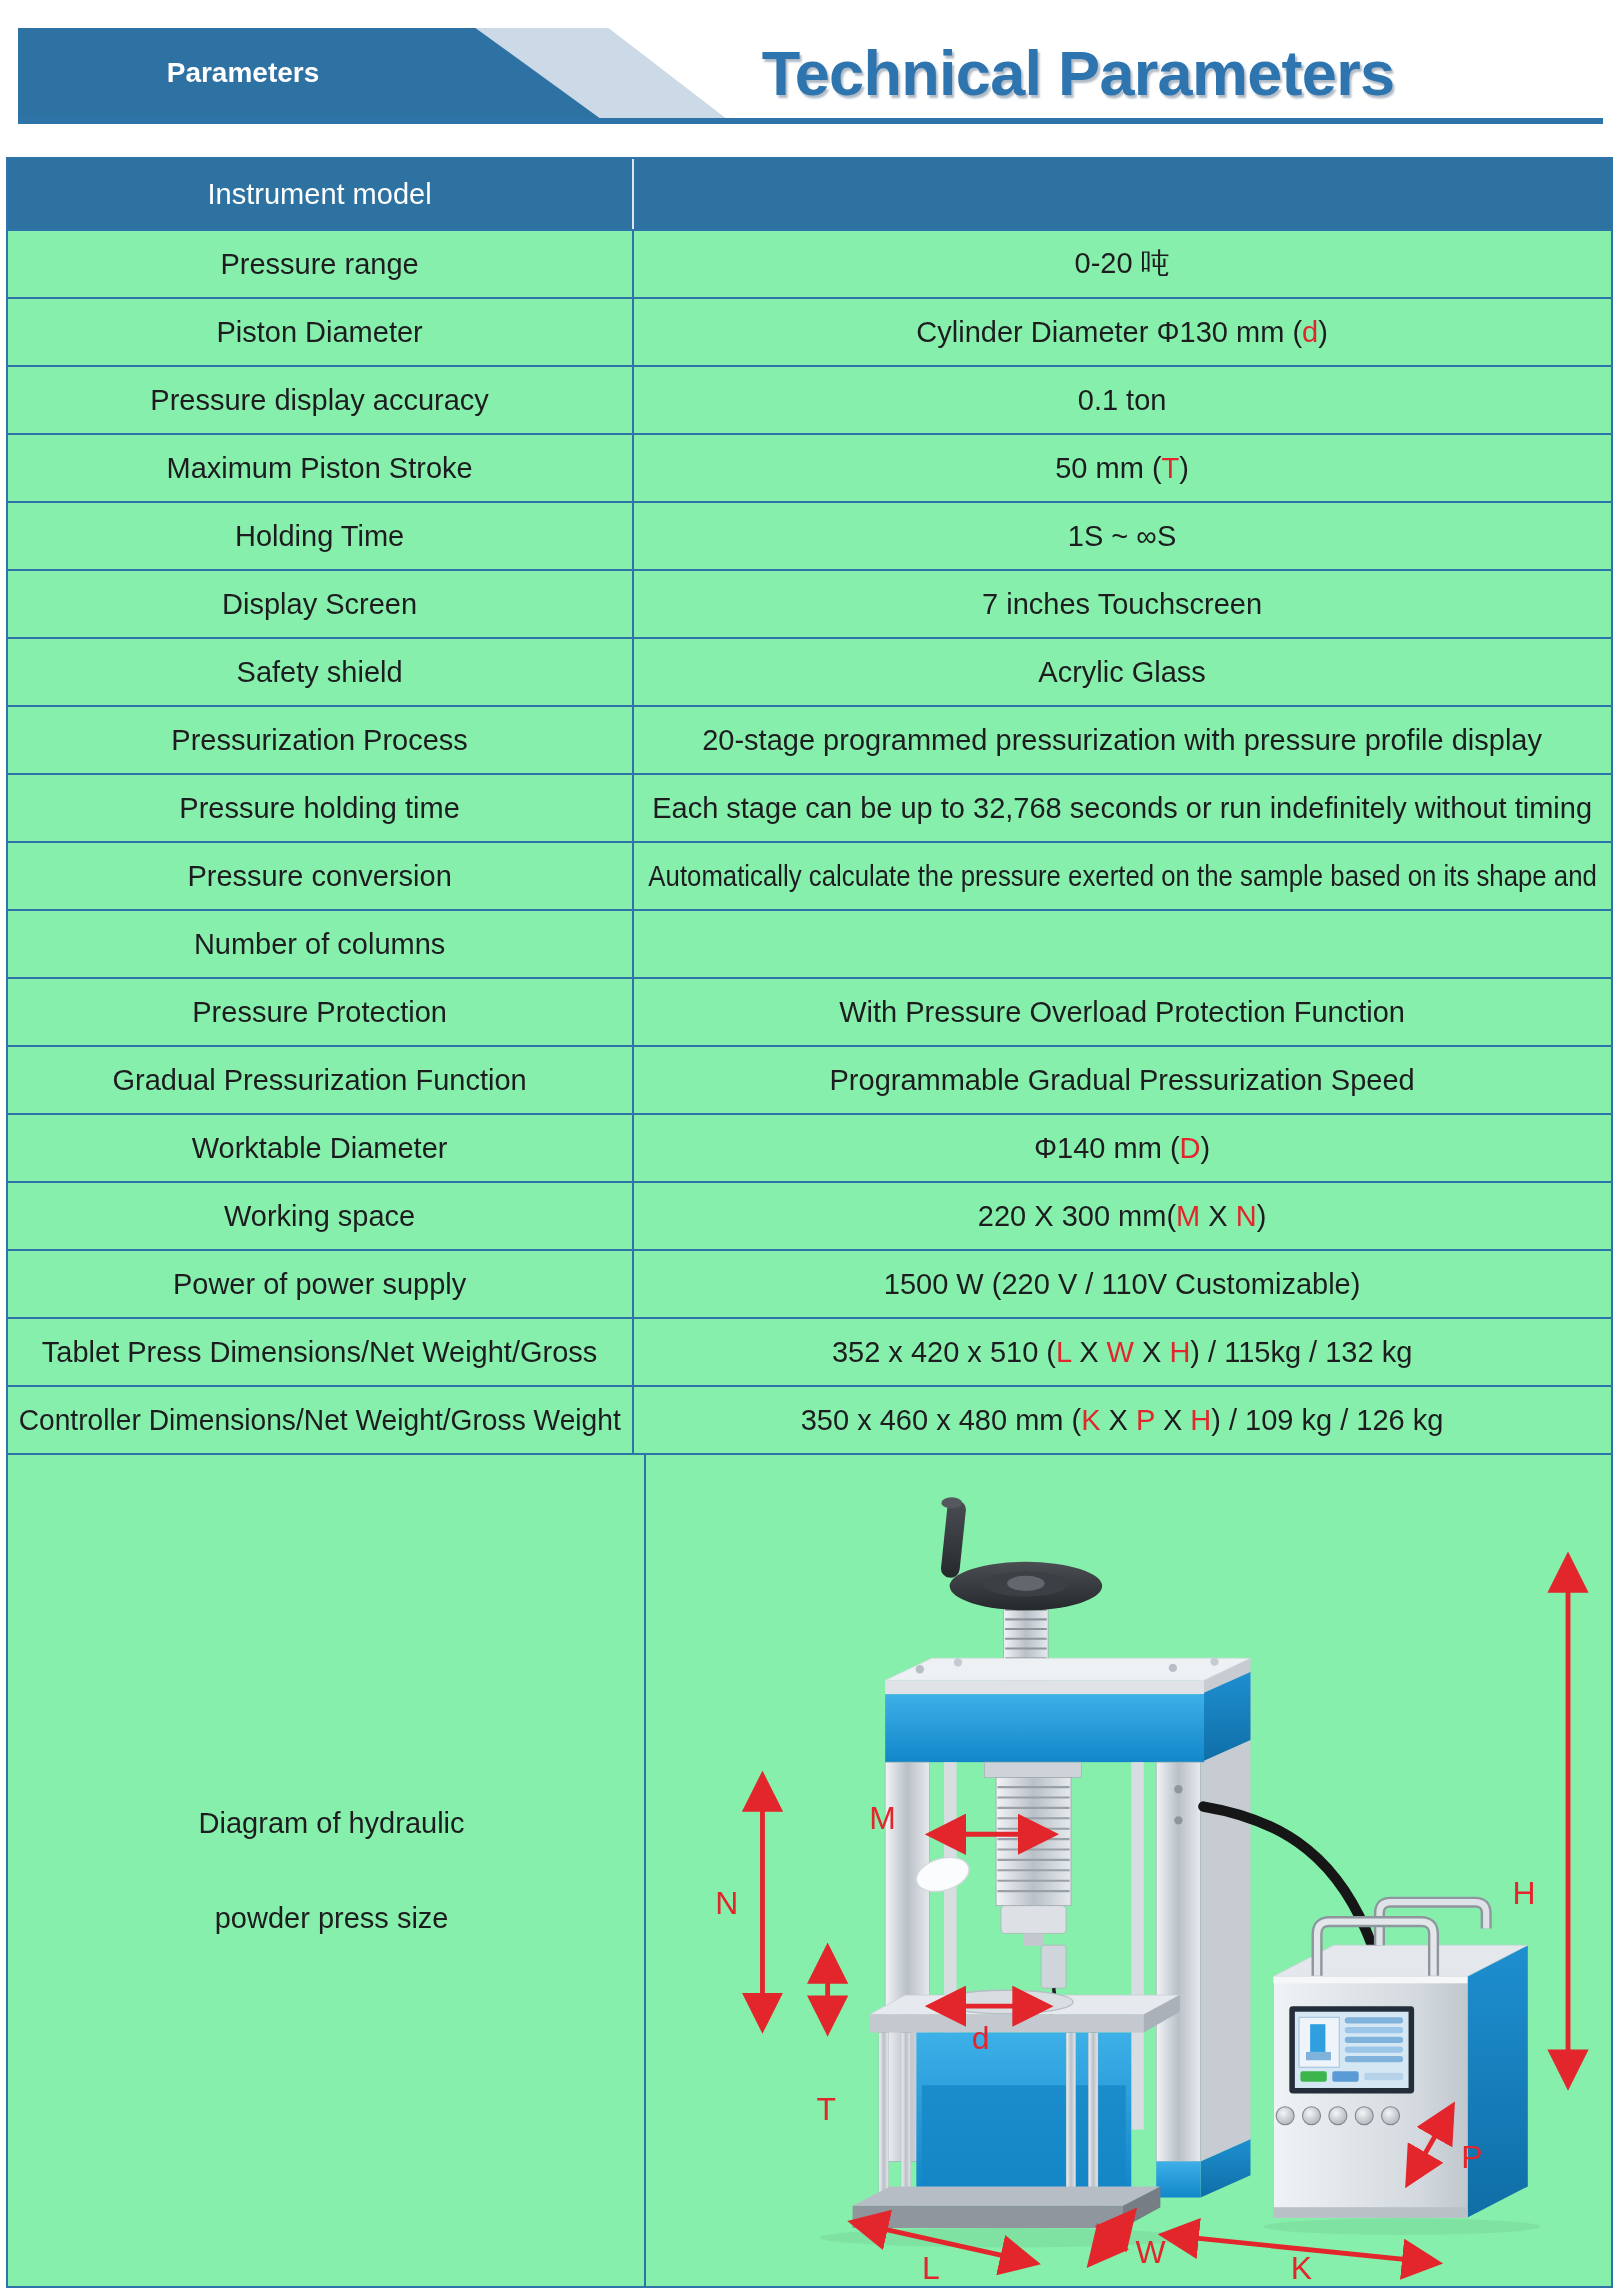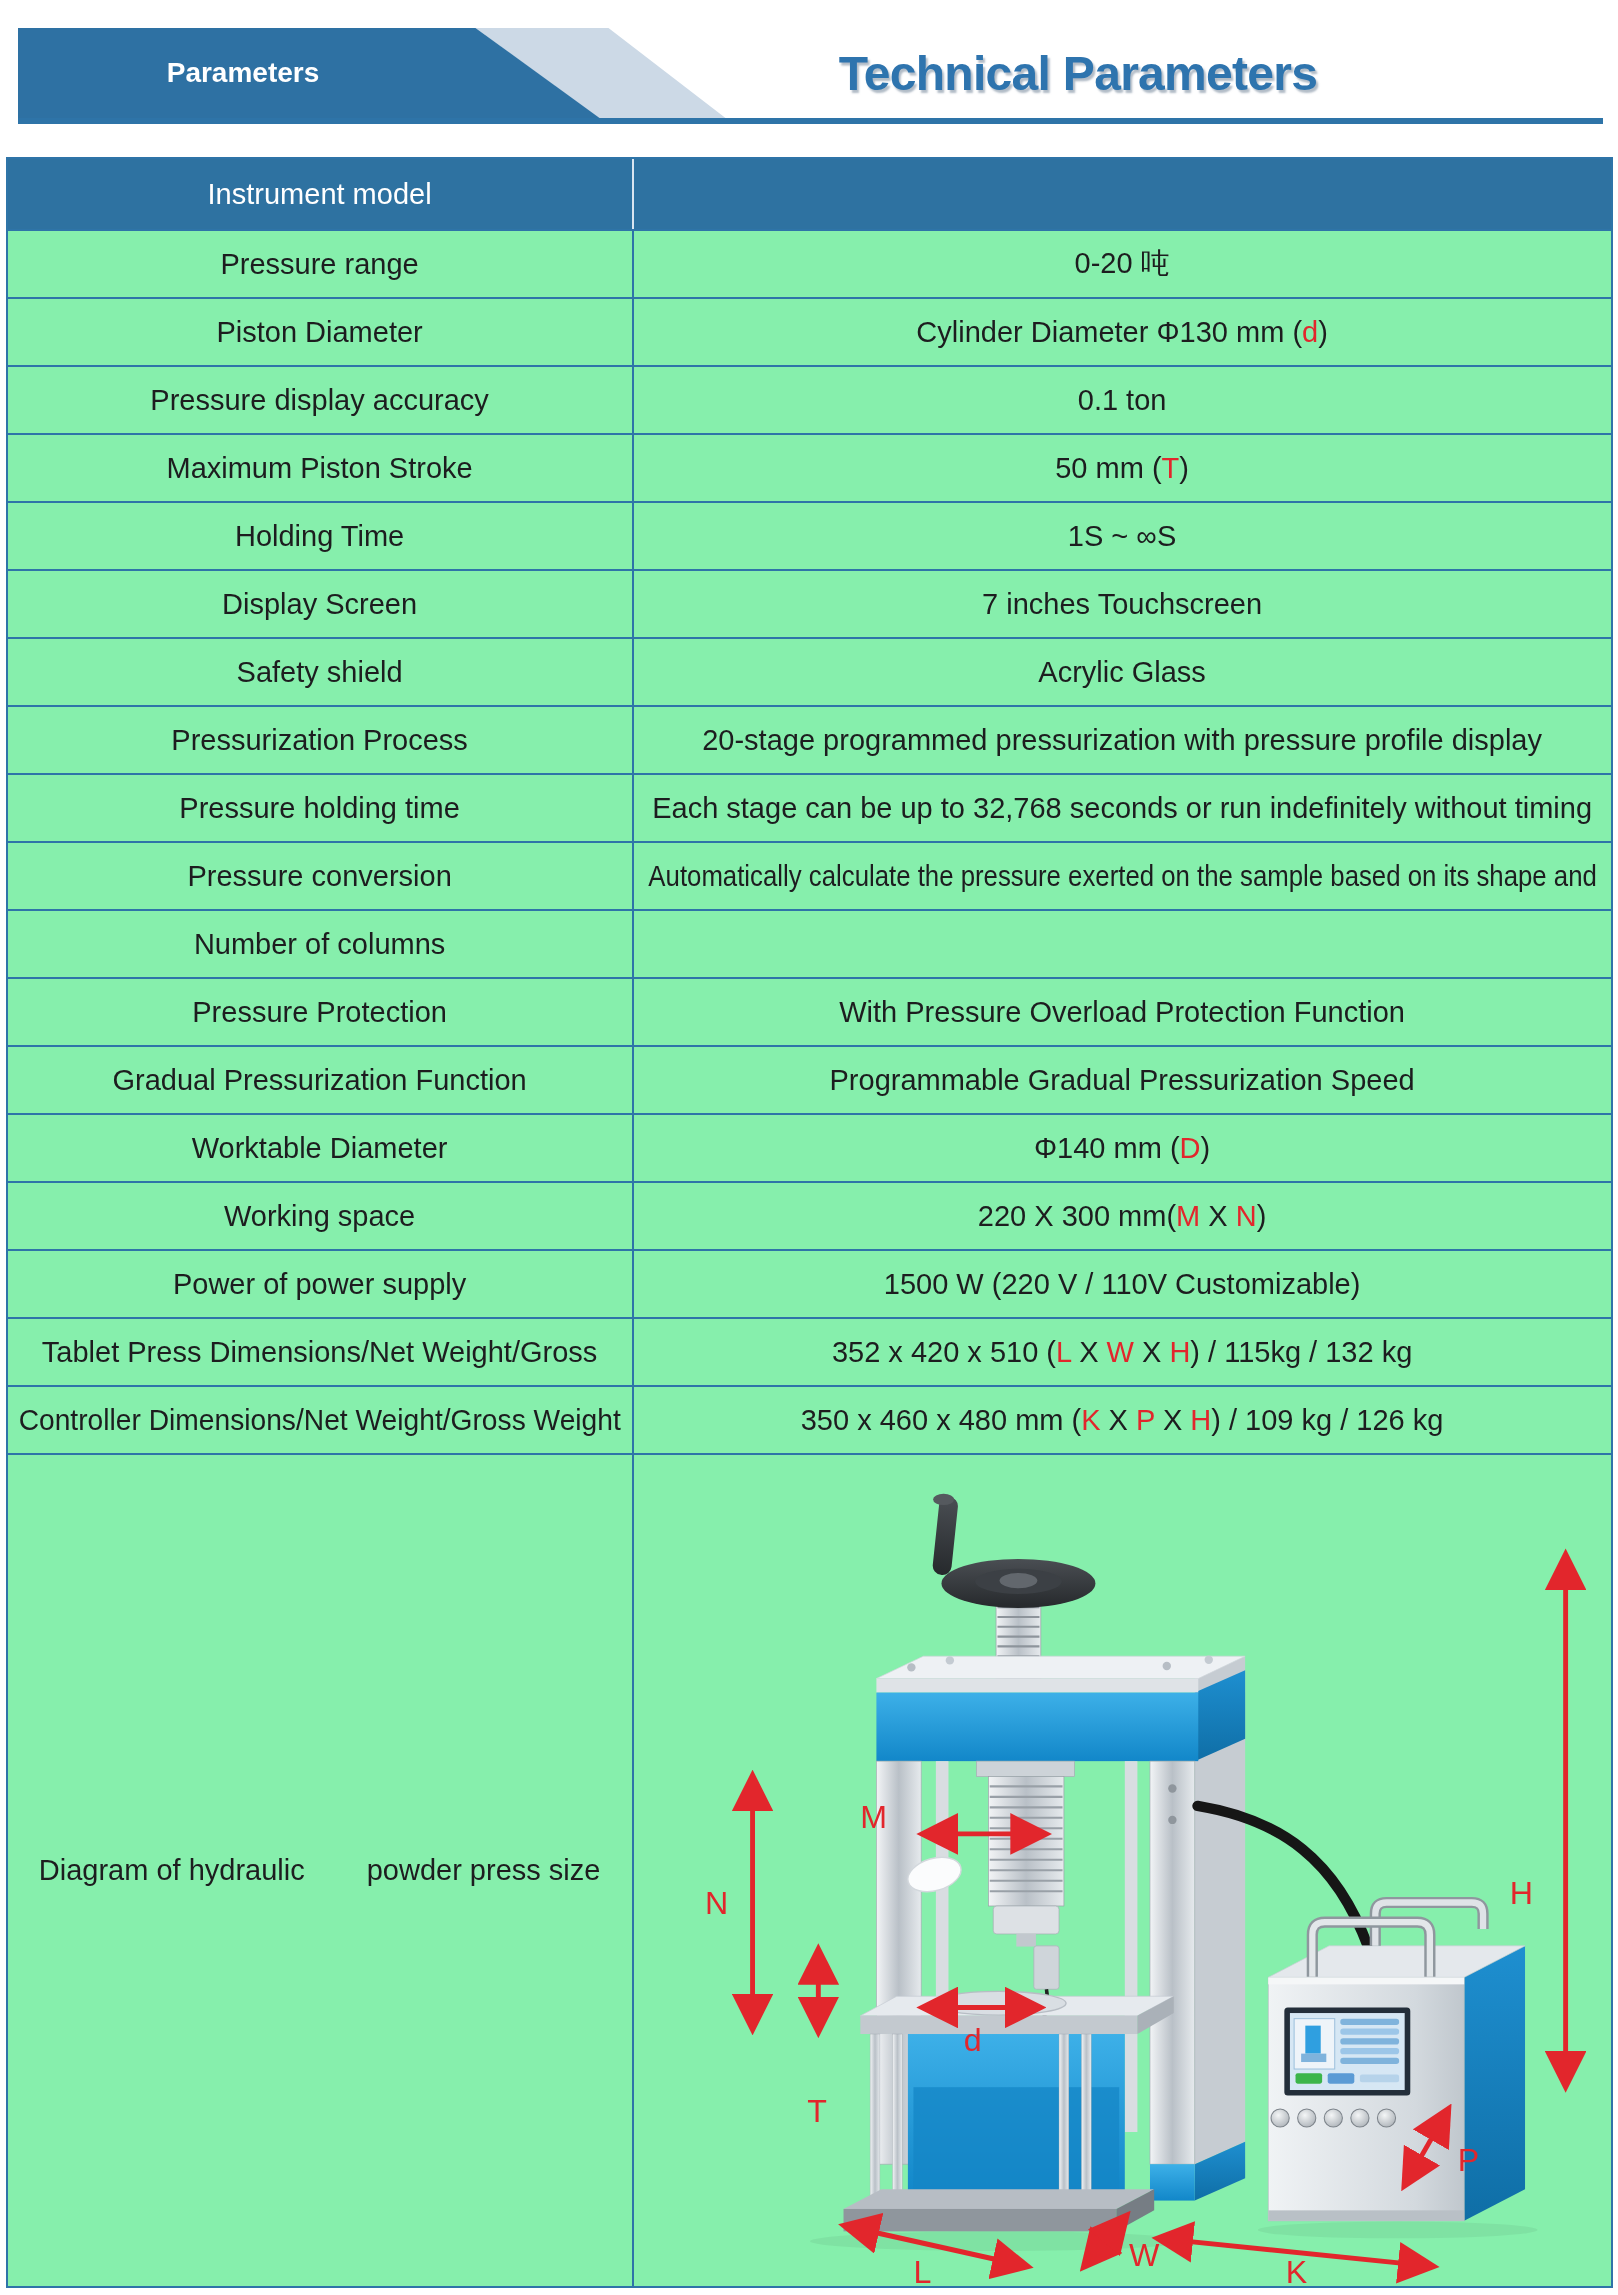--- a/index.html
+++ b/index.html
@@ -17,39 +17,39 @@
     background:var(--ribbon-light);
     clip-path:polygon(458px 0,591px 0,708px 90px,581px 90px);}
   .ribbon-dark{position:absolute;left:17.5px;top:28px;width:582px;height:90px;
     background:var(--ribbon);
     clip-path:polygon(0 0,458px 0,582px 90px,0 90px);}
   .ribbon-label{position:absolute;left:17.5px;top:28px;width:451px;height:90px;
     display:flex;align-items:center;justify-content:center;
     color:#fff;font-size:28px;font-weight:bold;letter-spacing:0;}
   .page-title{position:absolute;left:735px;top:28px;width:686px;height:90px;
     display:flex;align-items:center;justify-content:center;
-    color:var(--title);font-size:48px;font-weight:bold;letter-spacing:-0.7px;
+    color:var(--title);font-size:63px;font-weight:bold;letter-spacing:-0.7px;
     text-shadow:2.1px 2.8px 2.1px rgba(125,142,160,.6);}
   .head-rule{position:absolute;left:17.5px;top:118px;width:1585px;height:6.3px;background:var(--line);}
 
   
   .spec-table{position:absolute;left:5.6px;top:157px;width:1607px;
     border:2.8px solid var(--line);background:#86efac;}
   .row{display:flex;height:68px;border-top:2.1px solid var(--line);}
   .row.header{height:70px;border-top:none;background:var(--headbg);color:#fff;}
   .cell{display:flex;align-items:center;justify-content:center;overflow:hidden;}
   .cell.left{width:626px;border-right:2.1px solid var(--line);}
   .row.header .cell.left{border-right-color:#d9e5f0;}
   .cell.right{flex:1;}
   .cell span.fit{white-space:nowrap;display:inline-block;transform-origin:50% 50%;
     font-size:29px;}
   .red{color:var(--red);}
   
   .row.diagram{height:833px;align-items:stretch;}
-  .row.diagram .cell.left{flex-direction:row;justify-content:center;gap:62px;}
+  .row.diagram .cell.left{flex-direction:column;justify-content:center;gap:62px;margin-left:12px;}
   .row.diagram .cell.left .fit{font-size:29px;}
   .row.diagram .cell.right{position:relative;padding:0;}
   .row.diagram svg{display:block;width:974px;height:830px;}
 </style>
 </head>
 <body>
 
 <div class="ribbon-light"></div>
 <div class="ribbon-dark"></div>
 <div class="ribbon-label">Parameters</div>

